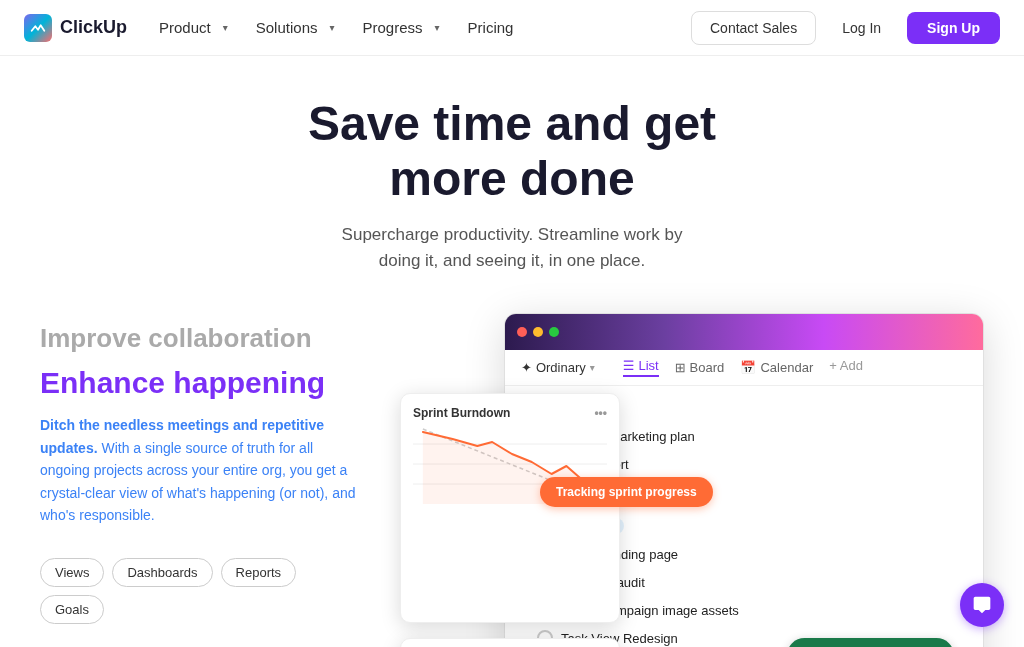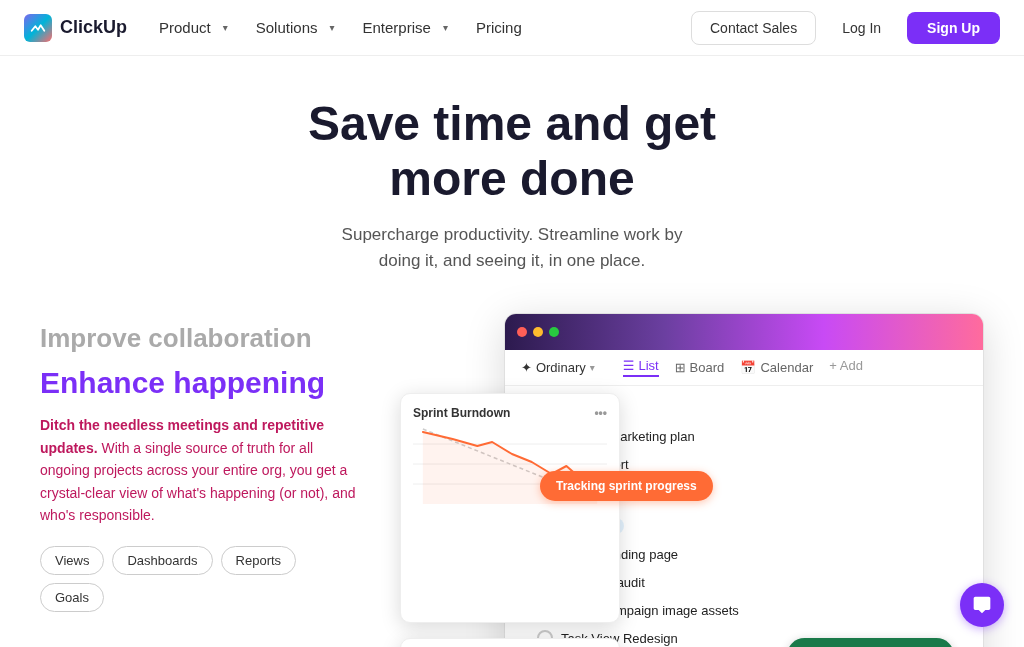--- a/index.html
+++ b/index.html
@@ -59,21 +59,21 @@
       position: relative;
     }
     .left-panel { width: 320px; flex-shrink: 0; padding-top: 10px; }
 
     .section-label-gray {
       font-size: 26px; font-weight: 700; color: #aaa; margin-bottom: 12px;
     }
     .section-label-purple {
       font-size: 30px; font-weight: 800; color: #7b2ff7; margin-bottom: 14px;
     }
-    .section-desc { font-size: 14px; color: #be185d; line-height: 1.6; margin-bottom: 20px; }
+    .section-desc { font-size: 14px; color: #3b82f6; line-height: 1.6; margin-bottom: 32px; }
     .section-desc strong { font-weight: 700; }
     .feature-tags { display: flex; gap: 8px; flex-wrap: wrap; margin-bottom: 32px; }
     .feature-tag {
       padding: 6px 14px; border: 1.5px solid #ccc; border-radius: 20px;
       font-size: 13px; color: #333; cursor: pointer; background: #fff;
     }
     .section-label-gray-bottom {
       font-size: 28px; font-weight: 700; color: #aaa;
     }
 
@@ -143,21 +143,21 @@
     }
     .widget-title { font-size: 12px; font-weight: 600; color: #333; margin-bottom: 4px; display: flex; justify-content: space-between; }
     .widget-dots { color: #999; }
 
     
     .burndown-chart { height: 80px; position: relative; margin-bottom: 8px; }
     .burndown-chart svg { width: 100%; height: 100%; }
 
     
     .tracking-badge {
-      position: absolute; left: 160px; top: 158px;
+      position: absolute; left: 160px; top: 164px;
       background: #ff6b35; color: #fff; padding: 8px 16px;
       border-radius: 20px; font-size: 12px; font-weight: 600; white-space: nowrap;
       z-index: 20; box-shadow: 0 2px 8px rgba(255,107,53,0.4);
     }
 
     
     .tasks-widget {
       position: absolute; left: 20px; top: 325px;
       width: 220px; height: 170px;
       background: #fff; border-radius: 10px;
@@ -197,21 +197,21 @@
     </div>
     <div class="nav-item">
       <span>Product</span>
       <span class="nav-chevron">▾</span>
     </div>
     <div class="nav-item">
       <span>Solutions</span>
       <span class="nav-chevron">▾</span>
     </div>
     <div class="nav-item">
-      <span>Enterprise</span>
+      <span>Progress</span>
       <span class="nav-chevron">▾</span>
     </div>
     <div class="nav-item">
       <span>Pricing</span>
     </div>
   </div>
   <div class="navbar-right">
     <button class="btn-contact-sales">Contact Sales</button>
     <button class="btn-login">Log In</button>
     <button class="btn-signup">Sign Up</button>

